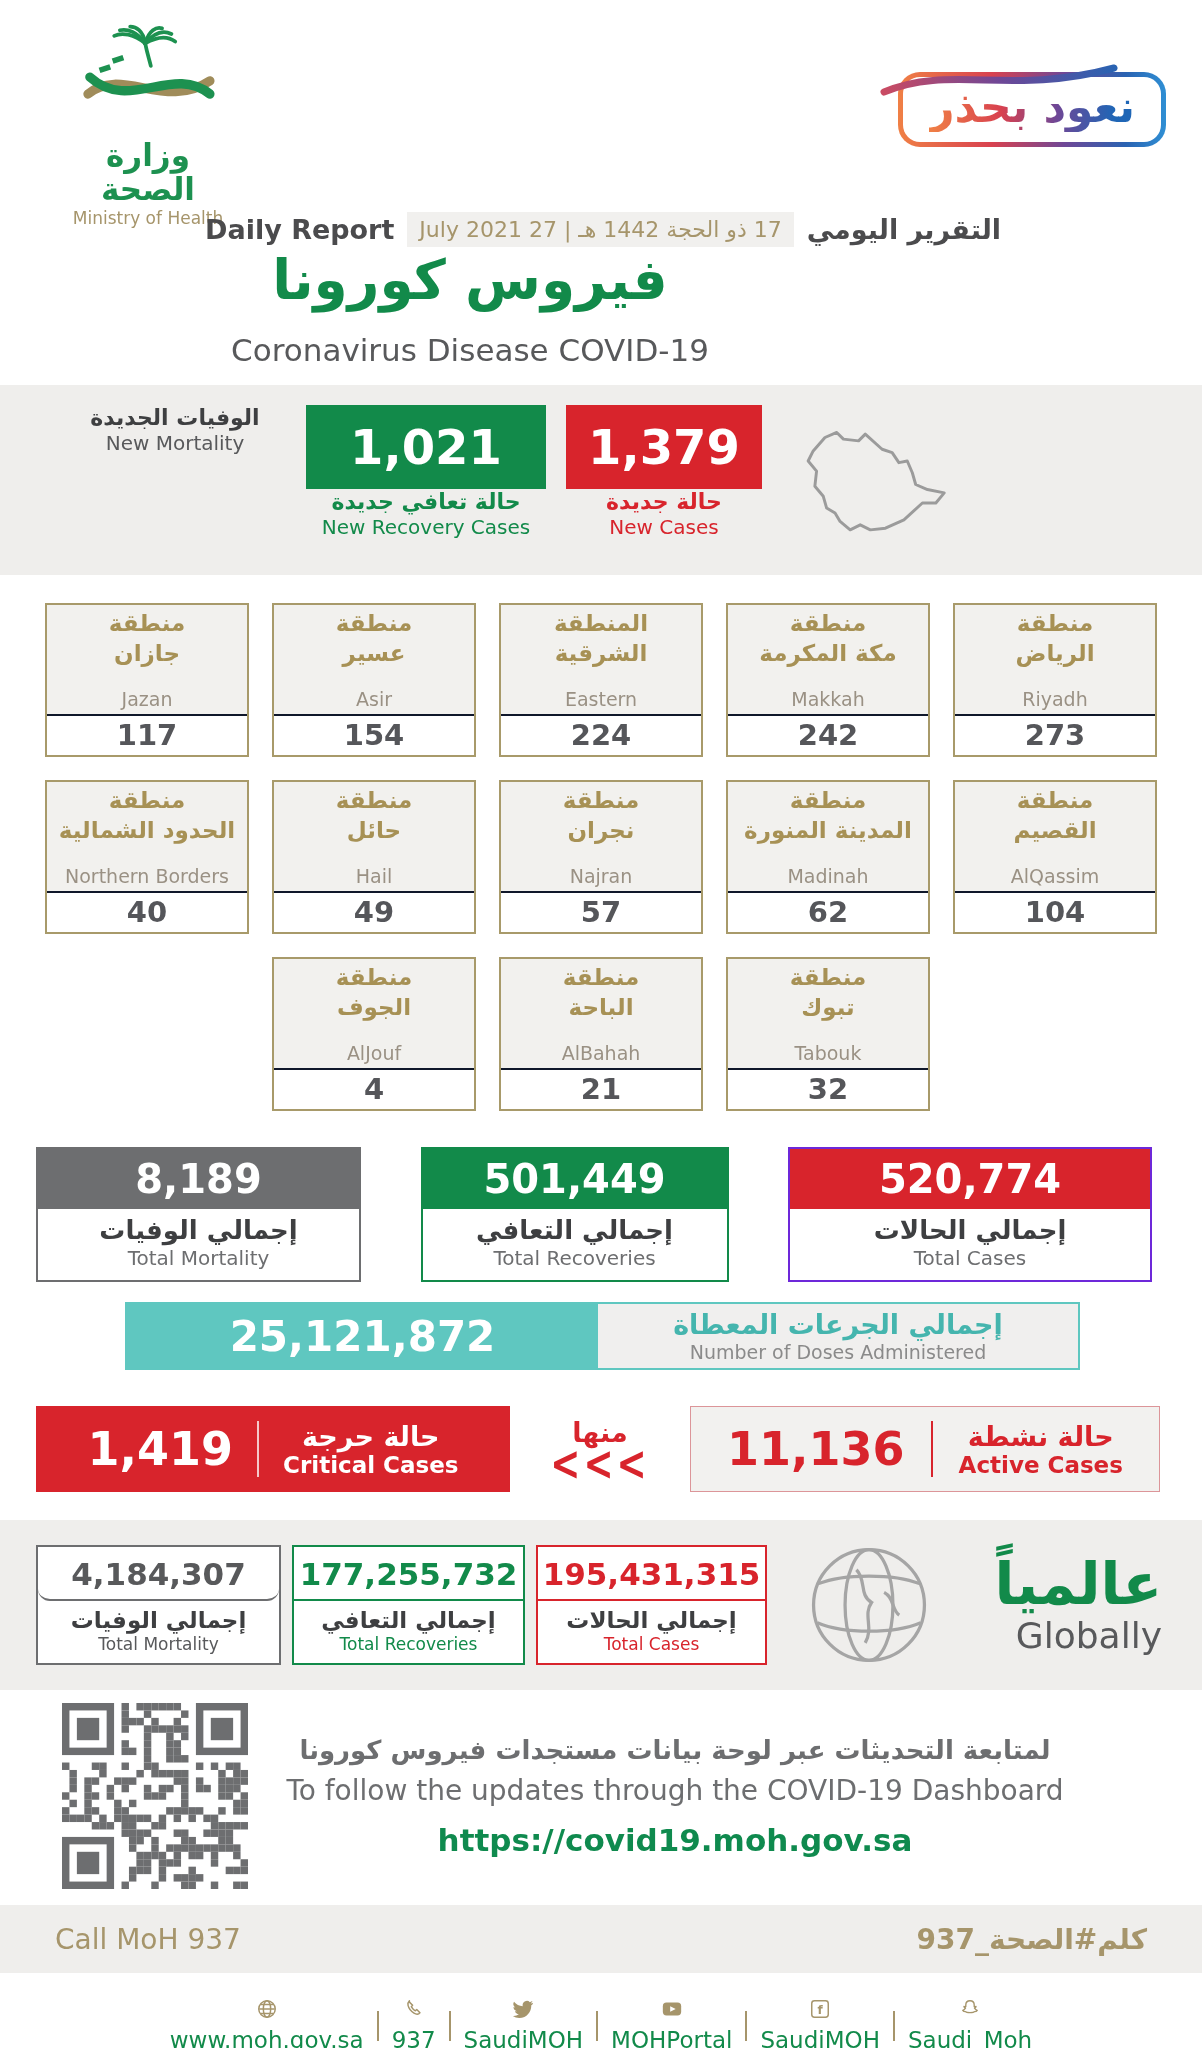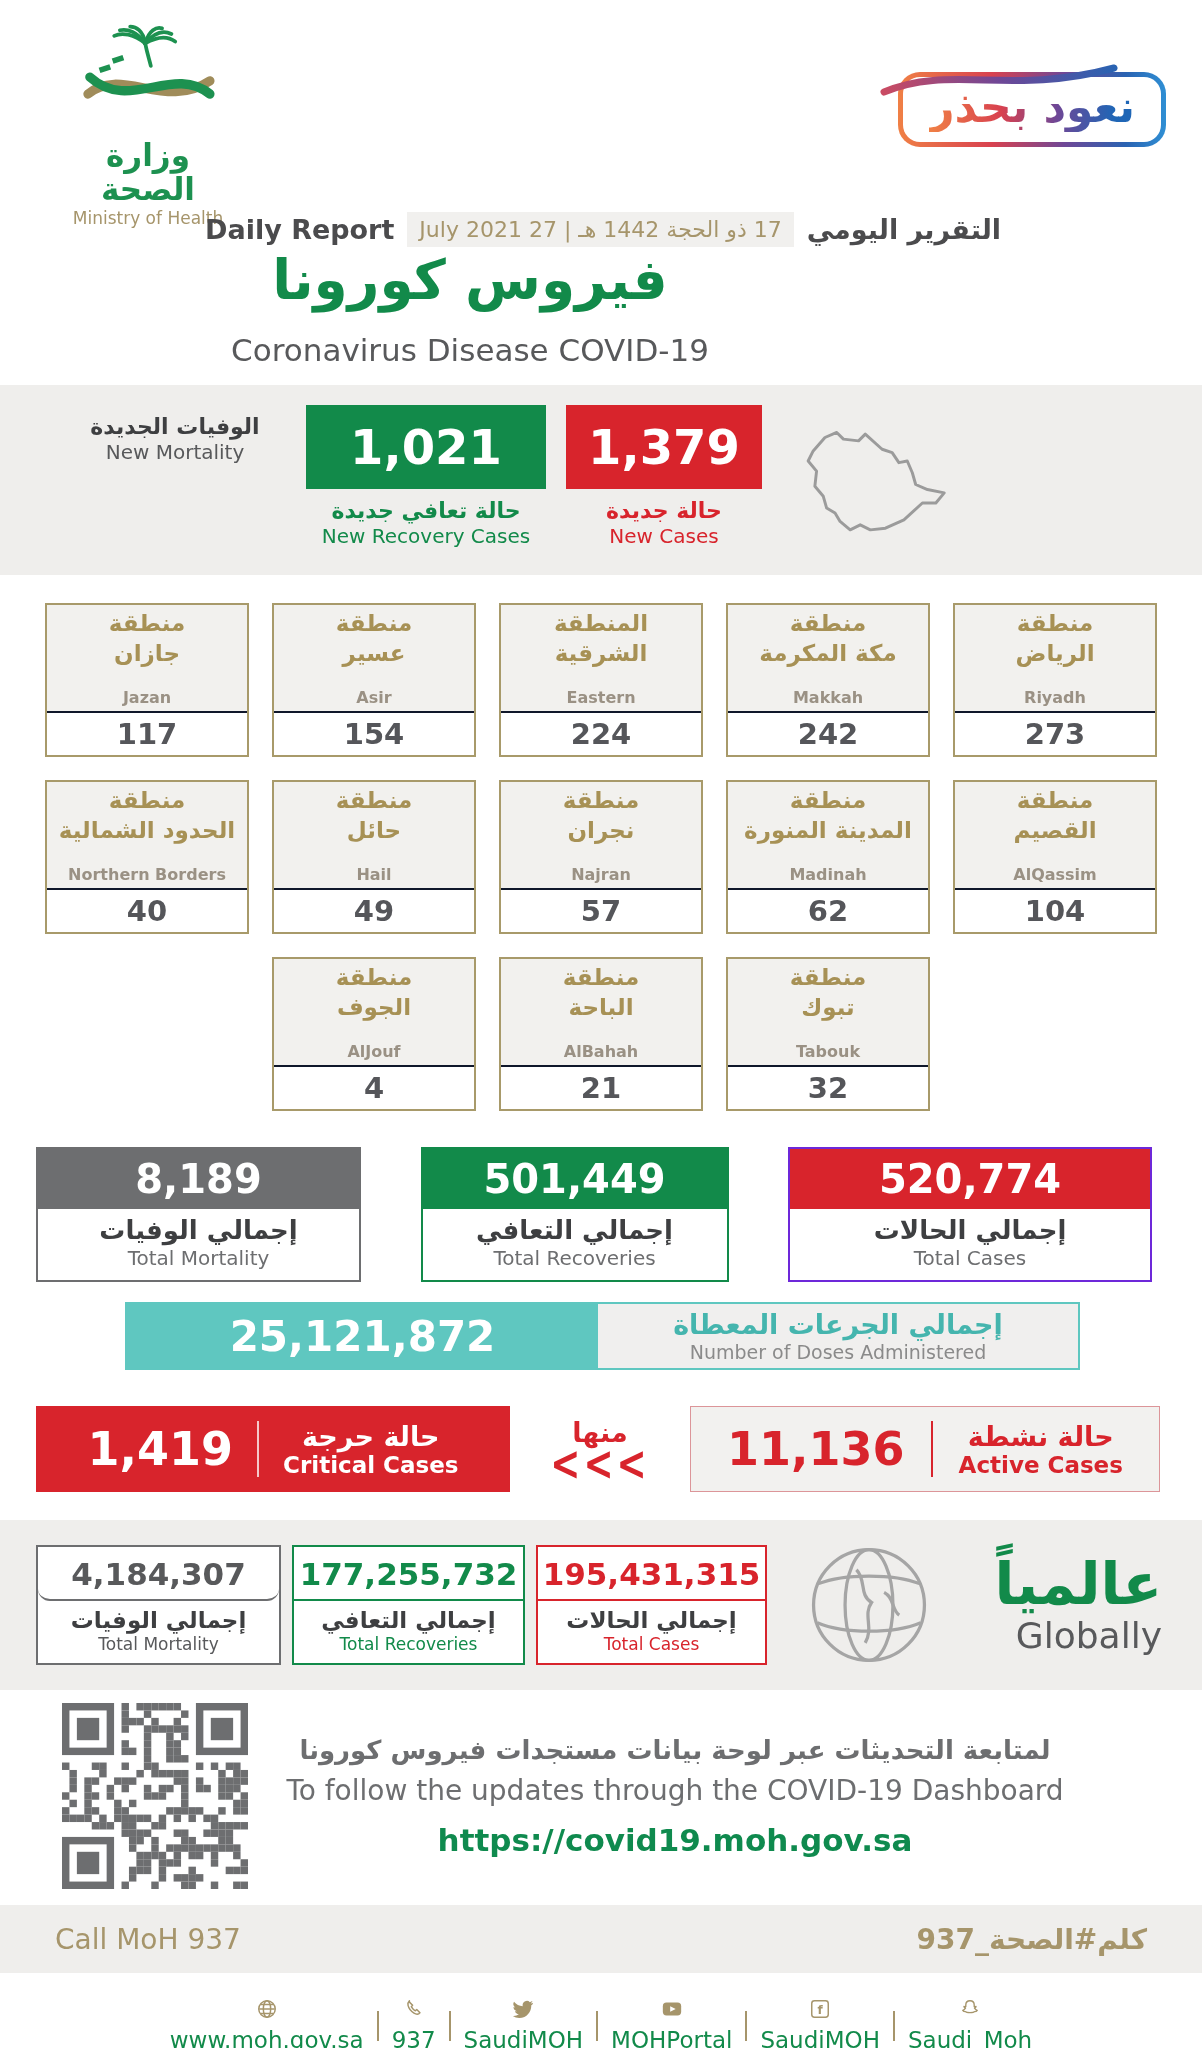--- a/index.html
+++ b/index.html
@@ -29,40 +29,40 @@
               color:#128a4a; font-size:55px; font-weight:bold; direction:rtl; }
   .title-en { position:absolute; top:332px; left:0; width:940px; text-align:center;
               color:#58595b; font-size:31px; }
 
   
   .band-local { position:absolute; top:385px; left:0; right:0; height:190px; background:#efeeec;
                 display:flex; align-items:flex-start; padding:20px 55px 0 70px; }
   .stat-card { text-align:center; }
   .stat-value { height:84px; display:flex; align-items:center; justify-content:center;
                 color:#fff; font-size:48px; font-weight:bold; }
-  .stat-ar { font-size:22px; font-weight:bold; margin-top:9px; direction:rtl; }
+  .stat-ar { font-size:22px; font-weight:bold; direction:rtl; }
   .stat-en { font-size:20px; margin-top:1px; }
   .w-mort { width:210px; margin-right:26px; }
   .w-reco { width:240px; margin-right:20px; }
   .w-case { width:196px; }
   .bg-gray { background:#6d6e70; } .bg-green { background:#128a4a; } .bg-red { background:#d8242c; }
   .t-dark { color:#3e3f41; } .t-gray { color:#58595b; } .t-green { color:#128a4a; } .t-red { color:#d8242c; }
   .map-svg { width:168px; height:150px; margin:2px 16px 0 26px; flex:none; }
   .local-heading { flex:1; text-align:right; padding-top:2px; }
   .local-ar { font-size:57px; font-weight:bold; color:#128a4a; direction:rtl; line-height:1.1; }
   .local-en { font-size:34px; color:#58595b; margin-top:0; }
 
   
   .regions { position:absolute; top:603px; left:45px; right:45px;
              display:grid; grid-template-columns:repeat(5,1fr); column-gap:23px; row-gap:23px; }
   .rbox { height:154px; display:flex; flex-direction:column; border:2px solid #a89a6a; background:#fff; }
   .rtop { flex:1; background:#f2f1ee; border-bottom:2px solid #0f172a; display:flex; flex-direction:column;
           justify-content:center; text-align:center; padding:4px 11px; }
   .rl { color:#a79155; font-weight:bold; font-size:23px; line-height:1.3; direction:rtl; }
-  .ren { color:#9a9184; font-size:16px; margin-top:19px;font-weight:bold; }
+  .ren { color:#9a9184; font-size:19px; margin-top:19px; }
   .rval { height:42px; display:flex; align-items:center; justify-content:center;
           font-size:29px; font-weight:bold; color:#55565a; background:#fff; }
   .col2 { grid-column:2; } .col3 { grid-column:3; } .col4 { grid-column:4; }
 
   
   .totals { position:absolute; top:1147px; left:36px; right:50px; display:flex; justify-content:space-between; }
   .total-card { background:#fff; }
   .tc-gray { width:325px; border:2px solid #6d6e70; }
   .tc-green { width:308px; border:2px solid #128a4a; }
   .tc-red  { width:364px; border:2px solid #6d28d9; }

